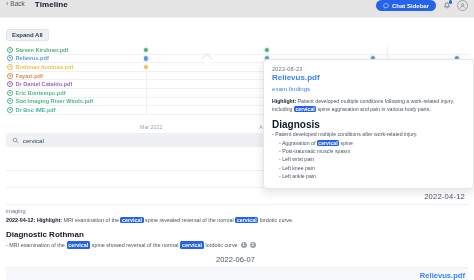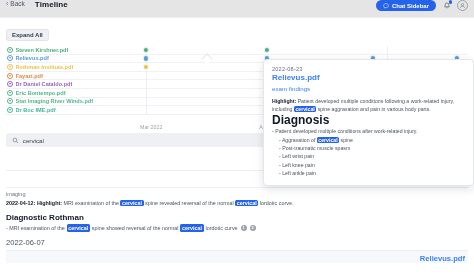--- a/index.html
+++ b/index.html
@@ -90,41 +90,41 @@
   .hl-line { font-size: 5.4px; color: #4b5563; line-height: 1.5; padding-bottom: 3px; }
   .hl-line b { color: #111827; }
   .mark { background: #2563eb; color: #fff; border-radius: 1.5px; padding: 0 1.5px; font-weight: 600; }
   .sub-head { font-size: 8px; font-weight: 700; color: #111827; padding: 3px 0 2px 0; }
   .bullet { font-size: 5.4px; color: #4b5563; line-height: 1.5; display: flex; align-items: center; gap: 2px; flex-wrap: wrap; }
   .cite {
     display: inline-flex; align-items: center; justify-content: center;
     width: 6px; height: 6px; border-radius: 50%; background: #9ca3af; color: #fff;
     font-size: 4px; font-weight: 700; cursor: pointer; margin-left: 1px;
   }
-  .footer-date { text-align: left; font-size: 7.6px; color: #4b5563; padding: 6px 3px 3px 0; border-bottom: 1px solid #eceef1; }
+  .footer-date { text-align: center; font-size: 7.6px; color: #4b5563; padding: 6px 3px 3px 0; border-bottom: 1px solid #eceef1; }
   .footer-doc { text-align: right; font-size: 7.6px; font-weight: 700; color: #3b82f6; padding: 3px 3px 0 0; background: #f6f8fb; }
 
   
   .popup {
     position: absolute; left: 263px; top: 59px; width: 211px;
     background: #fff; border: 1px solid #e3e6ea; border-radius: 4px;
     box-shadow: 0 3px 10px rgba(15,23,42,.13);
     padding: 6px 8px 7px 8px; z-index: 20;
   }
   .popup-arrow {
     position: absolute; left: 203px; top: 55px; width: 8px; height: 8px;
     background: #fff; border-left: 1px solid #e3e6ea; border-top: 1px solid #e3e6ea;
     transform: rotate(45deg); z-index: 21;
   }
   .pop-date { font-size: 5.6px; color: #6b7280; letter-spacing: .2px; }
   .pop-title { font-size: 8px; font-weight: 700; color: #3b82f6; margin-top: 1px; }
   .pop-sub { font-size: 6.2px; color: #3b82f6; margin-top: 3px; }
   .pop-hl { font-size: 5.2px; color: #4b5563; line-height: 1.55; margin-top: 5px; }
   .pop-hl b { color: #111827; }
-  .pop-h2 { font-size: 12px; font-weight: 700; color: #111827; }
+  .pop-h2 { font-size: 10px; font-weight: 700; color: #111827; margin-top: 6px; }
   .pop-li { font-size: 5.2px; color: #4b5563; line-height: 1.62; }
   .pop-li.indent { padding-left: 7px; }
 </style>
 </head>
 <body>
 
 <div class="app">
 
   <div class="topbar">
     <div class="back-btn">
@@ -300,20 +300,21 @@
   </div>
 
   <div class="results">
 
     <div class="res-head">
       <div class="res-title">Steven Kirshner.pdf</div>
       <div class="res-range">March 28, 2022 → June 7, 2022</div>
     </div>
 
     <div class="res-date-row">2022-03-28</div>
+    <div class="res-date-row">2022-04-12</div>
 
     <div class="sect-label">imaging</div>
 
     <div class="hl-line">
       <b>2022-04-12:</b>
       <b>Highlight:</b>
       <span>MRI examination of the</span>
       <span class="mark">cervical</span>
       <span>spine revealed reversal of the normal</span>
       <span class="mark">cervical</span>

